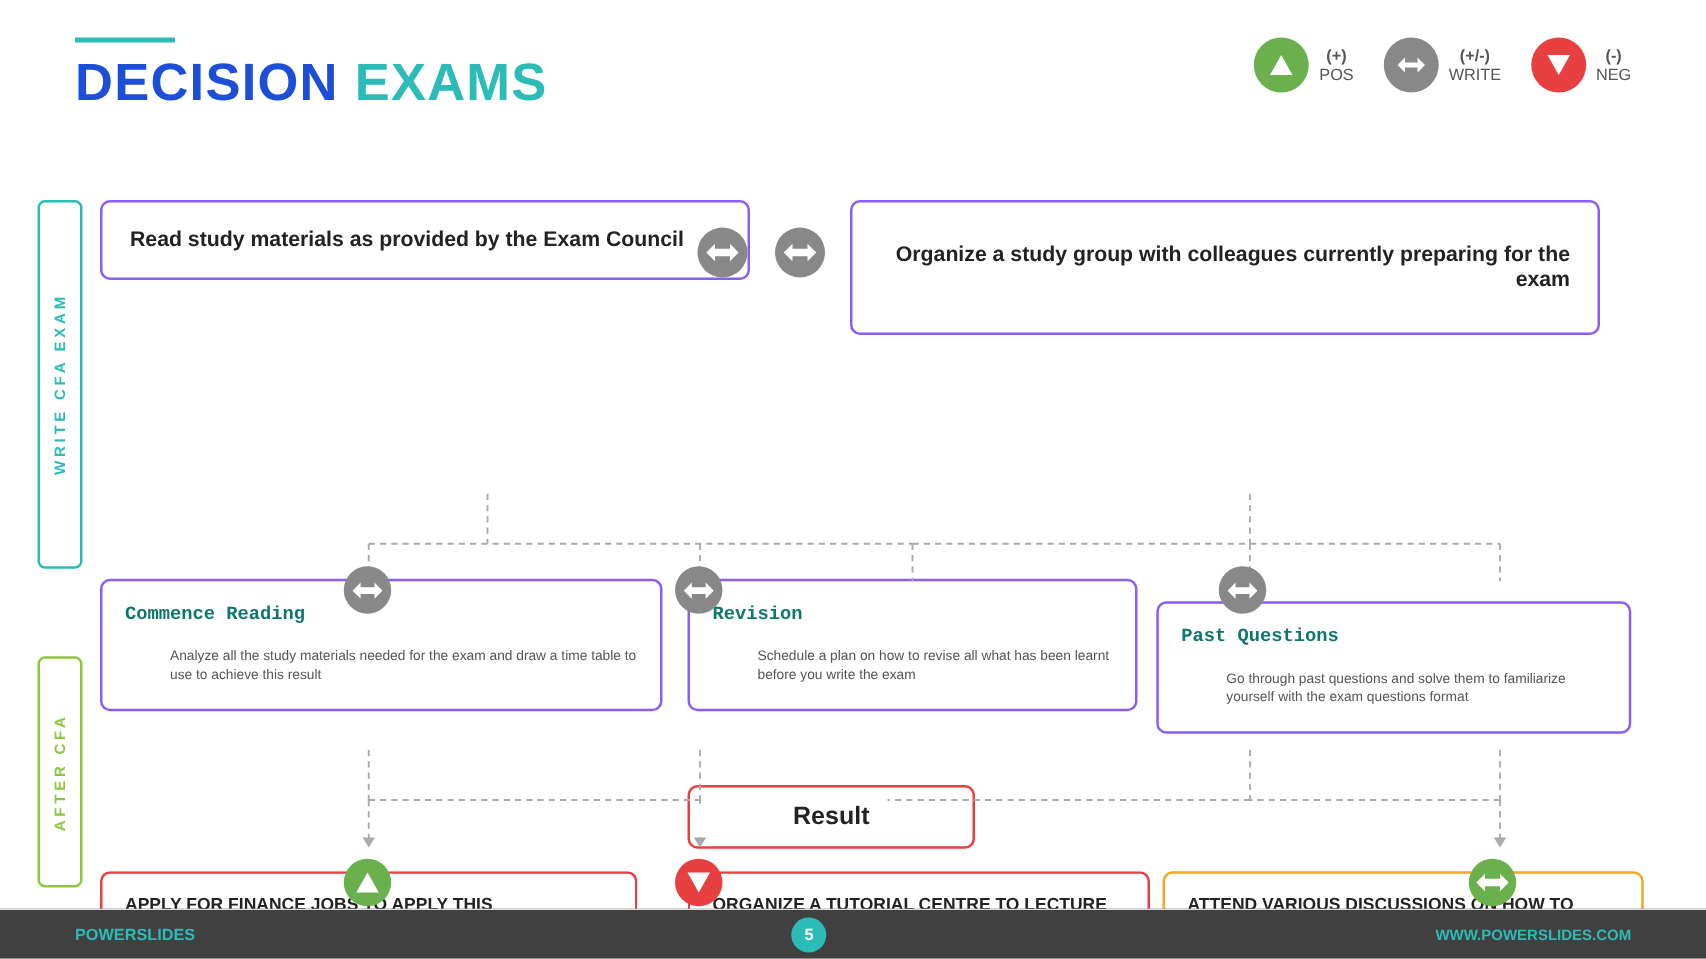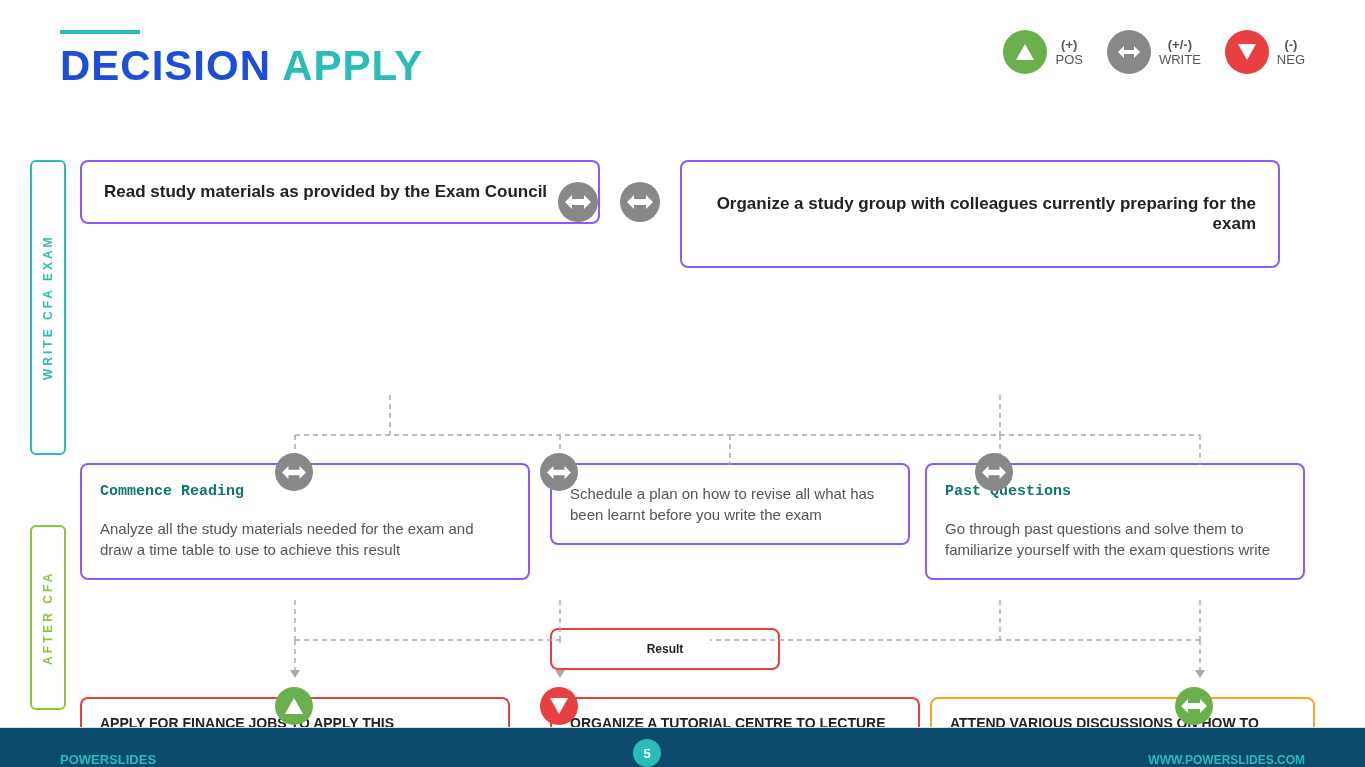--- a/index.html
+++ b/index.html
@@ -81,23 +81,24 @@
     }
 
     .box-title {
       font-size: 15px;
       font-weight: 800;
       color: #0f766e;
       margin-bottom: 18px;
       font-family: Liberation Mono, monospace;
     }
     .box-text {
-      font-size: 15px;
+      font-size: 11px;
       color: #555;
       line-height: 1.4;
+      margin-left: 36px;
     }
 
     
     .canvas {
       position: absolute;
       top: 130px;
       left: 20px;
       width: 1325px;
       height: 620px;
     }
@@ -147,24 +148,24 @@
       border-radius: 8px;
     }
 
     
     .footer {
       position: absolute;
       bottom: 0;
       left: 0;
       right: 0;
       height: 40px;
-      background: #0c4a6e;
+      background: #404040;
       border-top: 1px solid #ddd;
       display: flex;
-      align-items: flex-end;
+      align-items: center;
       justify-content: space-between;
       padding: 0 60px;
     }
     .footer-brand {
       font-size: 13px;
       font-weight: 900;
       color: #222;
     }
     .footer-brand span { color: #2bbcb8; }
     .footer-page {
@@ -185,21 +186,21 @@
       color: #2bbcb8;
       margin-left: 10px;
     }
   </style>
 </head>
 <body>
 
 <div class="header">
   <div class="header-accent"></div>
   <div class="title">
-    <span>DECISION </span><span style="color:#2bbcb8">APPLY</span>
+    <span>DECISION </span><span style="color:#2bbcb8">EXAMS</span>
   </div>
 </div>
 
 <div class="legend">
   <div class="legend-item">
     <div class="arrow-icon arrow-up-green">
       <svg width="22" height="22" viewBox="0 0 22 22">
           <polygon points="11,3 20,19 2,19" fill="white"></polygon>
         </svg>
     </div>
@@ -302,36 +303,37 @@
     <div class="box-text">Analyze all the study materials needed for the exam and draw a time table to use to achieve this result</div>
   </div>
 
   <div style="position:absolute;left:520px;top:323px;width:38px;height:38px;border-radius:50%;background:#888;display:flex;align-items:center;justify-content:center;z-index:3;">
     <svg width="24" height="17" viewBox="0 0 26 18">
         <polygon points="0,9 7,2 7,6 19,6 19,2 26,9 19,16 19,12 7,12 7,16" fill="white"></polygon>
       </svg>
   </div>
 
   <div class="b box-teal" style="left:530px;top:333px;width:360px;padding:18px;">
+    <div class="box-title">Revision</div>
     <div class="box-text">Schedule a plan on how to revise all what has been learnt before you write the exam</div>
   </div>
 
   <div style="position:absolute;left:955px;top:323px;width:38px;height:38px;border-radius:50%;background:#888;display:flex;align-items:center;justify-content:center;z-index:3;">
     <svg width="24" height="17" viewBox="0 0 26 18">
         <polygon points="0,9 7,2 7,6 19,6 19,2 26,9 19,16 19,12 7,12 7,16" fill="white"></polygon>
       </svg>
   </div>
 
-  <div class="b box-teal" style="left:905px;top:333px;width:380px;padding:18px;">
+  <div class="b box-teal" style="left:905px;top:351px;width:380px;padding:18px;">
     <div class="box-title">Past Questions</div>
-    <div class="box-text">Go through past questions and solve them to familiarize yourself with the exam questions write</div>
+    <div class="box-text">Go through past questions and solve them to familiarize yourself with the exam questions format</div>
   </div>
 
   <div class="b" style="left:530px;top:498px;width:230px;padding:12px 18px;border:2px solid #e84040;display:flex;align-items:center;justify-content:center;">
-    <div style="font-size:12px;font-weight:800;color:#222;">Result</div>
+    <div style="font-size:20px;font-weight:800;color:#222;">Result</div>
   </div>
 
   <div style="position:absolute;left:255px;top:557px;width:38px;height:38px;border-radius:50%;background:#6ab04c;display:flex;align-items:center;justify-content:center;z-index:3;">
     <svg width="22" height="22" viewBox="0 0 22 22">
         <polygon points="11,3 20,19 2,19" fill="white"></polygon>
       </svg>
   </div>
   <div class="b" style="left:60px;top:567px;width:430px;padding:16px 18px;border:2px solid #e84040;border-bottom:3px solid #f5a623;">
     <div style="font-size:14px;font-weight:900;color:#222;">APPLY FOR FINANCE JOBS TO APPLY THIS KNOWLEDGE</div>
   </div>

